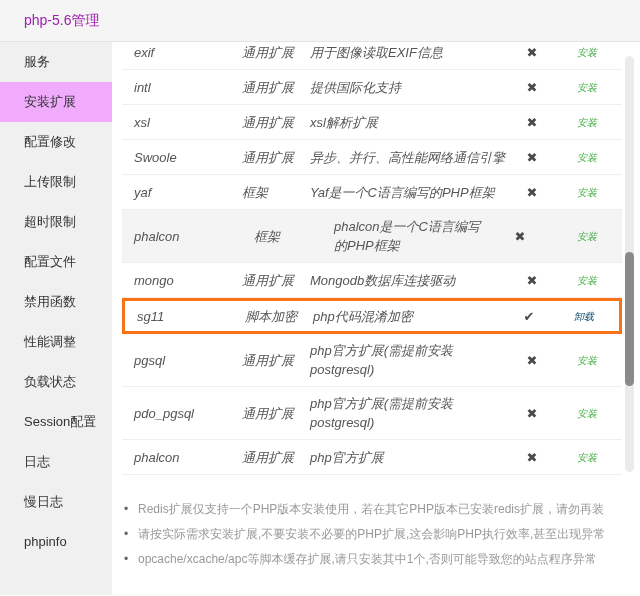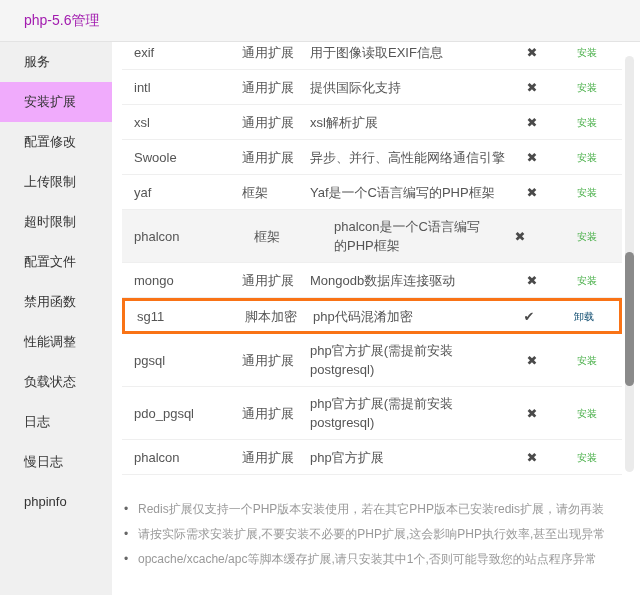--- a/index.html
+++ b/index.html
@@ -29,21 +29,21 @@
     overflow: hidden;
   }
   .row {
     display: flex; align-items: center; border-bottom: 1px solid #efefef;
     padding: 7px 0; line-height: 19px; font-size: 13px; color: #555;
     background: #fff;
   }
   .row.hovered { background: #f4f4f4; gap: 12px; }
   .row.highlighted { border: 3px solid #f97316; padding: 5px 0; }
   .row.clip-top { margin-top: -7px; }
-  .col { flex: none; }
+  .col { flex: none; font-style: italic; }
   .col.name { width: 120px; padding-left: 12px; }
   .col.type { width: 68px; }
   .col.desc { flex: 1; padding-right: 6px; }
   .col.status { width: 40px; text-align: center; }
   .col.action { width: 70px; text-align: center; }
   .status-icon { font-size: 13px; color: #4a4a4a; font-weight: bold; }
   .action a { text-decoration: none; font-size: 10px; cursor: pointer; }
   .action a.install { color: #4db14d; }
   .action a.uninstall { color: #0c4a6e; }
   
@@ -79,20 +79,21 @@
   <nav class="sidebar" id="sidebar">
       <div class="side-item">服务</div>
       <div class="side-item active">安装扩展</div>
       <div class="side-item">配置修改</div>
       <div class="side-item">上传限制</div>
       <div class="side-item">超时限制</div>
       <div class="side-item">配置文件</div>
       <div class="side-item">禁用函数</div>
       <div class="side-item">性能调整</div>
       <div class="side-item">负载状态</div>
+      <div class="side-item">Session配置</div>
       <div class="side-item">日志</div>
       <div class="side-item">慢日志</div>
       <div class="side-item">phpinfo</div>
     </nav>
   <main class="content">
     <div class="table-viewport" id="table">
         <div class="row clip-top">
           <div class="col name">exif</div>
           <div class="col type">通用扩展</div>
           <div class="col desc">用于图像读取EXIF信息</div>

